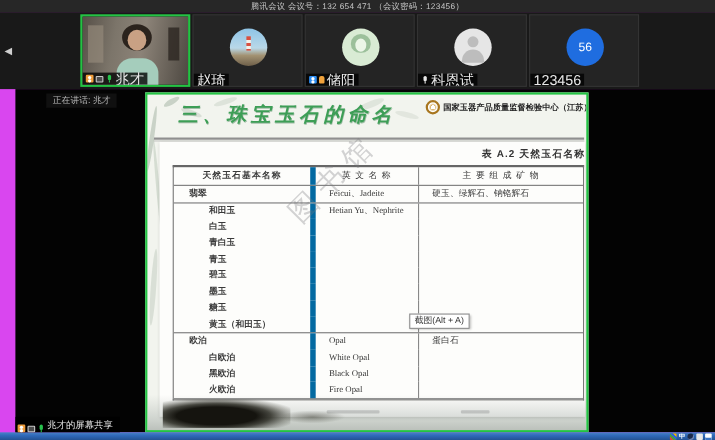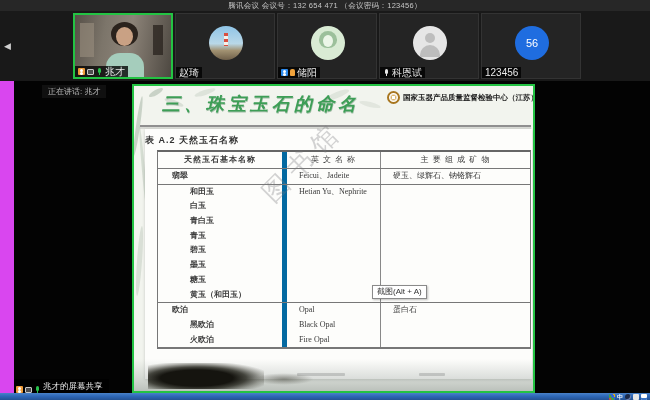--- a/index.html
+++ b/index.html
@@ -31,21 +31,21 @@
   .p-body{position:absolute;left:7px;top:19px;width:20px;height:12px;border-radius:10px 10px 0 0;background:#bdbdbd;}
   .video-scene{position:absolute;inset:0;
       background:linear-gradient(100deg,#564f47 0%,#7c756a 30%,#8c8378 55%,#4d4841 100%);}
   .v-win{position:absolute;left:5px;top:8px;width:14px;height:34px;background:#968c7d;opacity:.65;}
   .v-win2{position:absolute;right:8px;top:10px;width:10px;height:30px;background:#2c2620;opacity:.8;}
   .v-hair{position:absolute;left:36px;top:7px;width:27px;height:24px;border-radius:50%;background:#2b231d;}
   .v-face{position:absolute;left:41px;top:12px;width:17px;height:19px;border-radius:50%;background:#c9a184;}
   .v-body{position:absolute;left:31px;top:38px;width:38px;height:28px;border-radius:14px 14px 0 0;background:#a5cdbc;}
   .tile-label{position:absolute;left:0;bottom:0;display:flex;align-items:center;height:11px;
               background:rgba(0,0,0,.78);padding:0 3px;}
-  .tile-name{color:#e8e8e8;font-size:10px;white-space:nowrap;}
+  .tile-name{color:#e8e8e8;font-size:13px;white-space:nowrap;}
   .mini-icon{position:relative;width:7px;height:7px;display:inline-block;margin-right:2px;border-radius:1px;flex:none;}
   .host-icon{background:#ef9c3a;}
   .host-icon::after,.member-icon::after{content:"";position:absolute;left:2px;top:1px;width:3px;height:3px;border-radius:50%;
       background:#fff;box-shadow:0 3px 0 0 #fff;}
   .member-icon{background:#2d8cf0;}
   .screen-share-icon{background:#4d4d4d;border:1px solid #c9c9c9;box-sizing:border-box;height:6px;margin-top:1px;}
   .mic-on-icon{background:transparent;}
   .mic-on-icon::before{content:"";position:absolute;left:2px;top:0;width:3px;height:5px;border-radius:2px;background:#27c24c;}
   .mic-on-icon::after{content:"";position:absolute;left:3px;top:5px;width:1px;height:2px;background:#27c24c;}
   .hand-raised-icon{background:#f0a23c;border-radius:2px 2px 1px 1px;width:5px;}
@@ -74,21 +74,21 @@
                  font-weight:bold;font-size:18px;letter-spacing:4px;color:#3d9e56;
                  text-shadow:0.5px 0.5px 0 rgba(40,110,60,.4);white-space:nowrap;}
   .org{position:absolute;left:253px;top:5px;display:flex;align-items:center;}
   .org-logo{width:13px;height:13px;border-radius:50%;border:2px solid #a8761f;box-sizing:border-box;
             background:radial-gradient(circle at 50% 50%,#fff 30%,#d9b36a 31%,#fff 60%);margin-right:3px;flex:none;}
   .org-name{font-size:7.5px;font-weight:bold;color:#222;white-space:nowrap;}
   .header-line{position:absolute;left:6px;top:39px;width:391px;height:2px;background:#8f8f8f;
                box-shadow:0 2px 0 rgba(140,140,140,.25);}
   .paper{position:absolute;left:11px;top:43px;width:387px;height:250px;background:#fdfdfb;
          box-shadow:0 1px 3px rgba(0,0,0,.18);}
-  .table-title{position:absolute;left:0;top:5px;width:100%;text-align:left;font-size:9px;
+  .table-title{position:absolute;left:0;top:5px;width:100%;text-align:right;font-size:9px;
                font-weight:bold;color:#333;letter-spacing:1px;}
   .jade-table{position:absolute;left:12px;top:21px;width:374px;border:1px solid #777;
               border-top:2px solid #666;box-sizing:border-box;}
   .trow{display:flex;height:14.7px;color:#3a3a3a;font-size:8px;line-height:14.7px;}
   .trow.thead{height:16px;line-height:16px;border-bottom:1px solid #777;letter-spacing:1px;}
   .trow.group-end{border-bottom:1px solid #777;}
   .tc{overflow:hidden;white-space:nowrap;box-sizing:border-box;}
   .tc1{width:124px;padding-left:14px;font-weight:bold;}
   .tc1.indent{padding-left:32px;}
   .tc2{width:99px;padding-left:12px;border-left:5px solid #0369a1;border-right:1px solid #888;
@@ -263,20 +263,25 @@
                 <div class="tc tc1 indent">黄玉（和田玉）</div>
                 <div class="tc tc2"></div>
                 <div class="tc tc3"></div>
               </div>
               <div class="trow">
                 <div class="tc tc1">欧泊</div>
                 <div class="tc tc2">Opal</div>
                 <div class="tc tc3">蛋白石</div>
               </div>
               <div class="trow">
+                <div class="tc tc1 indent">白欧泊</div>
+                <div class="tc tc2">White Opal</div>
+                <div class="tc tc3"></div>
+              </div>
+              <div class="trow">
                 <div class="tc tc1 indent">黑欧泊</div>
                 <div class="tc tc2">Black Opal</div>
                 <div class="tc tc3"></div>
               </div>
               <div class="trow group-end">
                 <div class="tc tc1 indent">火欧泊</div>
                 <div class="tc tc2">Fire Opal</div>
                 <div class="tc tc3"></div>
               </div>
             </div>

